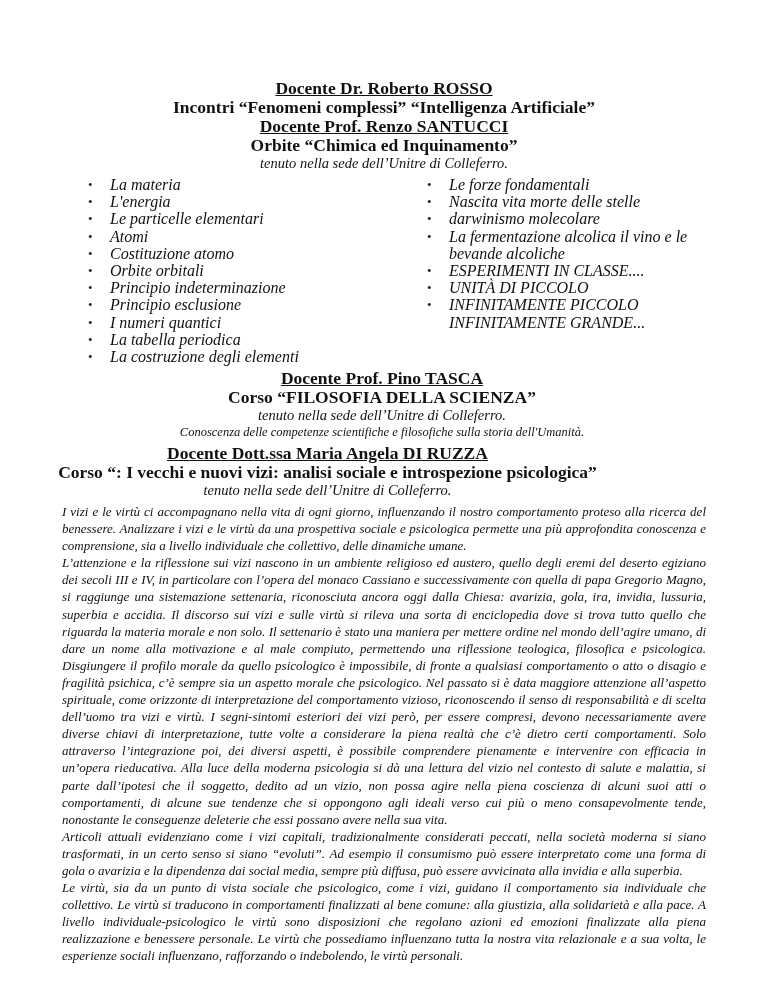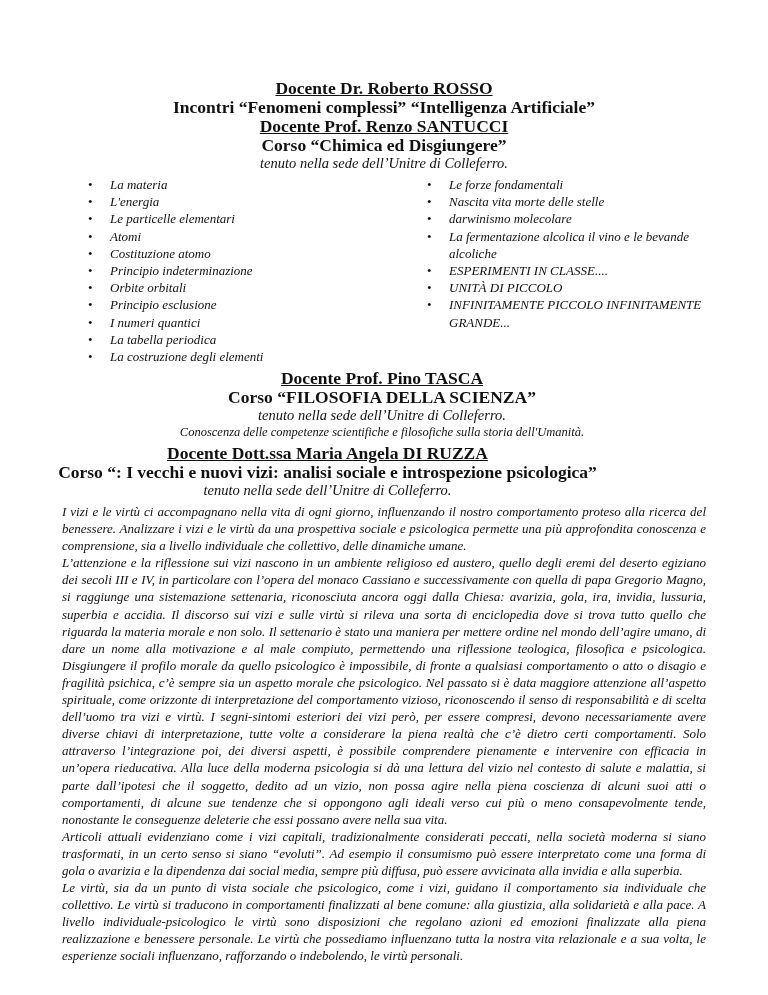--- a/index.html
+++ b/index.html
@@ -5,52 +5,52 @@
   html, body { margin: 0; padding: 0; background: #ffffff; }
   body { width: 768px; height: 995px; position: relative; overflow: hidden; color: #111; font-family: "Liberation Serif", "DejaVu Serif", serif; }
   .page { position: absolute; left: 0; top: 0; width: 768px; height: 995px; }
   .center { text-align: center; }
   .h-docente { font-weight: bold; text-decoration: underline; font-size: 17.5px; line-height: 19px; margin: 0; }
   .h-corso { font-weight: bold; font-size: 17.5px; line-height: 19px; margin: 0; }
   .sub-italic { font-style: italic; font-size: 14.5px; line-height: 17px; margin: 0; }
   .sub-small { font-style: italic; font-size: 12.5px; line-height: 16px; margin: 0; }
   #sec1 { position: absolute; top: 79px; left: 0; width: 768px; }
   #lists { position: absolute; top: 176px; left: 0; width: 768px; height: 190px; }
-  .col { position: absolute; top: 0; margin: 0; padding: 0; list-style: none; font-style: italic; font-size: 13px; line-height: 17.2px; }
+  .col { position: absolute; top: 0; margin: 0; padding: 0; list-style: none; font-style: italic; font-size: 16px; line-height: 17.2px; }
   .col li { position: relative; padding-left: 22px; }
   .col li::before { content: "\2022"; position: absolute; left: 0; top: 0; font-style: normal; font-size: 13px; }
   #col-left { left: 88px; width: 300px; }
   #col-right { left: 427px; width: 290px; }
   #sec2 { position: absolute; top: 369px; left: 0; width: 764px; }
   #sec3 { position: absolute; top: 444px; left: 0; width: 655px; }
   #body-text { position: absolute; top: 503px; left: 62px; width: 644px; font-style: italic; font-size: 13px; line-height: 17.1px; text-align: justify; }
   #body-text p { margin: 0; }
 </style>
 </head>
 <body>
 
 <div class="page">
 
   <div id="sec1" class="center">
     <p class="h-docente">Docente Dr. Roberto ROSSO</p>
     <p class="h-corso">Incontri “Fenomeni complessi” “Intelligenza Artificiale”</p>
     <p class="h-docente">Docente Prof. Renzo SANTUCCI</p>
-    <p class="h-corso">Corso “Chimica ed Disgiungere”</p>
+    <p class="h-corso">Orbite “Chimica ed Inquinamento”</p>
     <p class="sub-italic">tenuto nella sede dell’Unitre di Colleferro.</p>
   </div>
 
   <div id="lists">
     <ul id="col-left" class="col">
       <li>La materia</li>
       <li>L'energia</li>
       <li>Le particelle elementari</li>
       <li>Atomi</li>
       <li>Costituzione atomo</li>
+      <li>Orbite orbitali</li>
       <li>Principio indeterminazione</li>
-      <li>Orbite orbitali</li>
       <li>Principio esclusione</li>
       <li>I numeri quantici</li>
       <li>La tabella periodica</li>
       <li>La costruzione degli elementi</li>
     </ul>
     <ul id="col-right" class="col">
       <li>Le forze fondamentali</li>
       <li>Nascita vita morte delle stelle</li>
       <li>darwinismo molecolare</li>
       <li>La fermentazione alcolica il vino e le bevande alcoliche</li>

